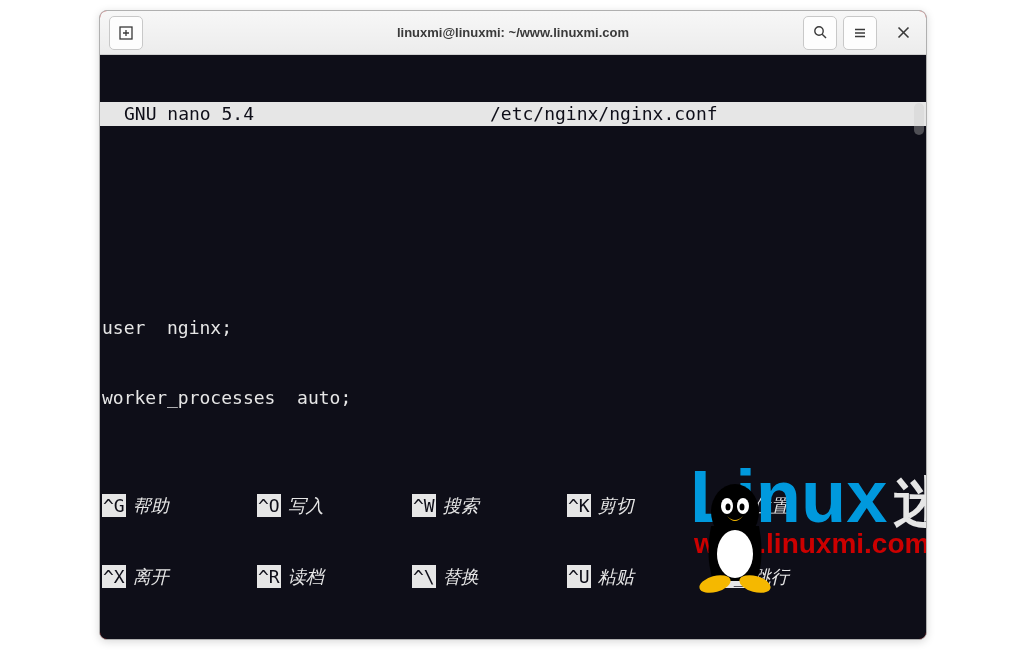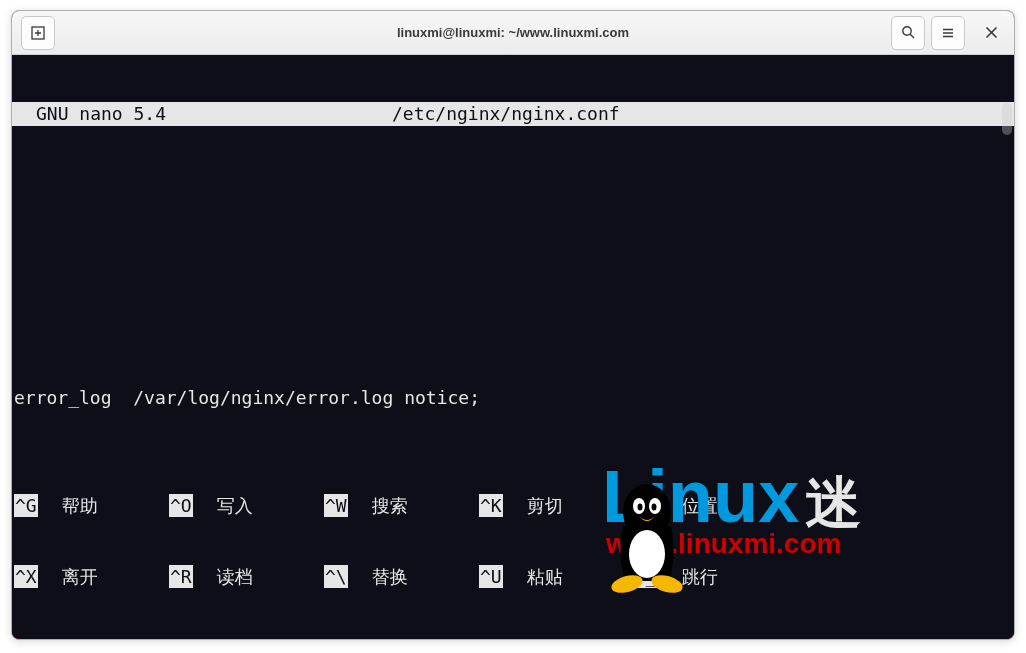--- a/index.html
+++ b/index.html
@@ -4,21 +4,21 @@
   <style>
     * { margin: 0; padding: 0; box-sizing: border-box; }
     body {
       width: 1026px;
       height: 653px;
       font-family: sans-serif;
       background: #fff;
       position: relative;
     }
     .window {
-      width: 1004px;
+      width: 828px;
       height: 630px;
       margin: 10px auto;
       border: 1px solid #b0b0b0;
       border-radius: 8px;
       overflow: hidden;
       box-shadow: 0 2px 8px rgba(0,0,0,0.15);
       background: #b91c1c;
       position: relative;
     }
     .titlebar {
@@ -81,21 +81,21 @@
     }
     .nano-header {
       background: #e6e6e6;
       color: #0e0e18;
       padding: 0 4px;
       display: flex;
       height: 24px;
       align-items: center;
     }
     .nano-header-left { margin-left: 20px; }
-    .nano-header-center { position: absolute; left: 380px; }
+    .nano-header-center { position: absolute; left: 390px; }
     .content {
       padding: 0 2px;
       margin-top: 2px;
     }
     .content-line { height: 24px; display: block; }
     .shortcuts {
       position: absolute;
       bottom: 0;
       left: 0;
       right: 0;
@@ -112,22 +112,23 @@
       align-items: center;
     }
     .key {
       background: #e6e6e6;
       color: #0e0e18;
       padding: 0 1px;
       min-width: 22px;
       text-align: center;
     }
     .lbl {
-      margin-left: 24px;
+      margin-left: 7px;
       color: #e6e6e6;
+      font-style: italic;
     }
     .watermark {
       position: absolute;
       left: 498px;
       top: 398px;
       pointer-events: none;
       display: flex;
       align-items: center;
     }
     .tux {
@@ -211,22 +212,23 @@
   </div>
 
   <div class="terminal">
     <div class="nano-header">
       <span class="nano-header-left">GNU nano 5.4</span>
       <span class="nano-header-center">/etc/nginx/nginx.conf</span>
     </div>
 
     <div class="content">
       <span class="content-line"></span>
+      <span class="content-line">user  nginx;</span>
+      <span class="content-line">worker_processes  auto;</span>
       <span class="content-line"></span>
-      <span class="content-line">error_log  /var/log/nginx/error.log notice;</span>
       
       
       
       
       
       
       
       
       
       

